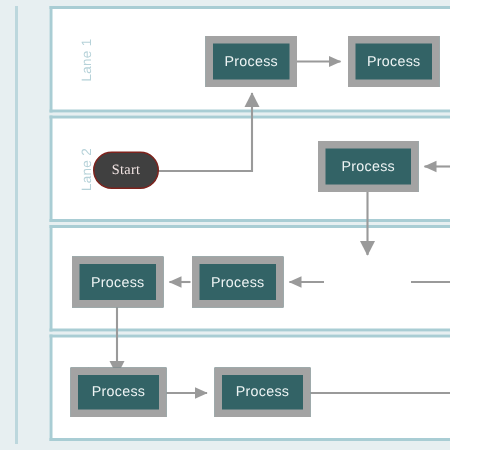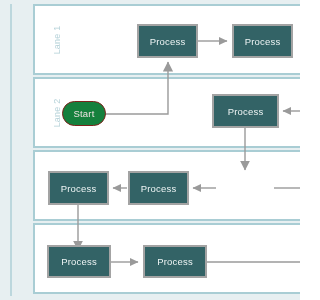--- a/index.html
+++ b/index.html
@@ -53,27 +53,28 @@
     display: flex;
     align-items: center;
     justify-content: center;
     color: #eef4f4;
     font-size: 9.5px;
     letter-spacing: .2px;
   }
   .node.process {
     background: #33666a;
     background: #336366;
-    border: 2px solid #a3a3a3;
+    border: 5px solid #a3a3a3;
   }
   .node.start {
-    background: #15803d;
+    background: #404040;
     border: 1px solid #7e231d;
     border-radius: 999px;
     color: #f0e3e2;
+    font-family: Liberation Serif, serif;
   }
   .diamond {
     position: absolute;
   }
   .diamond .dlabel {
     position: absolute;
     left: 0;
     top: 0;
     width: 100%;
     height: 100%;

